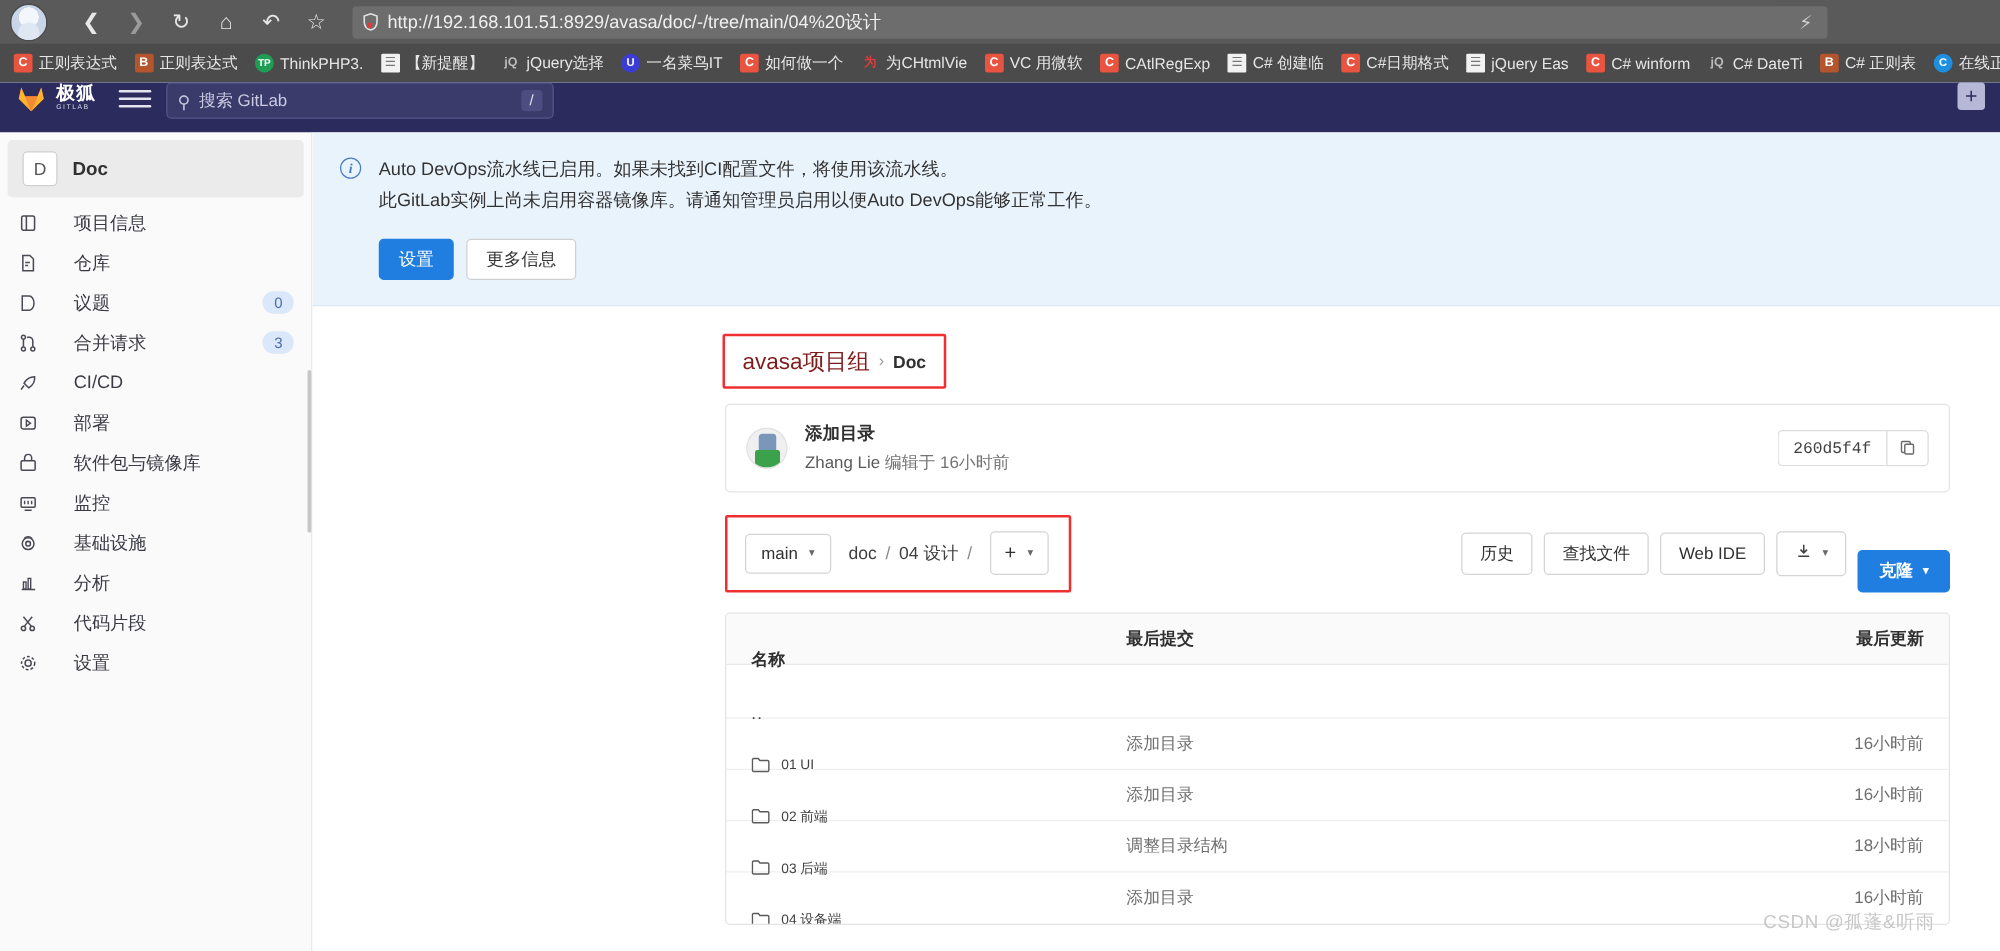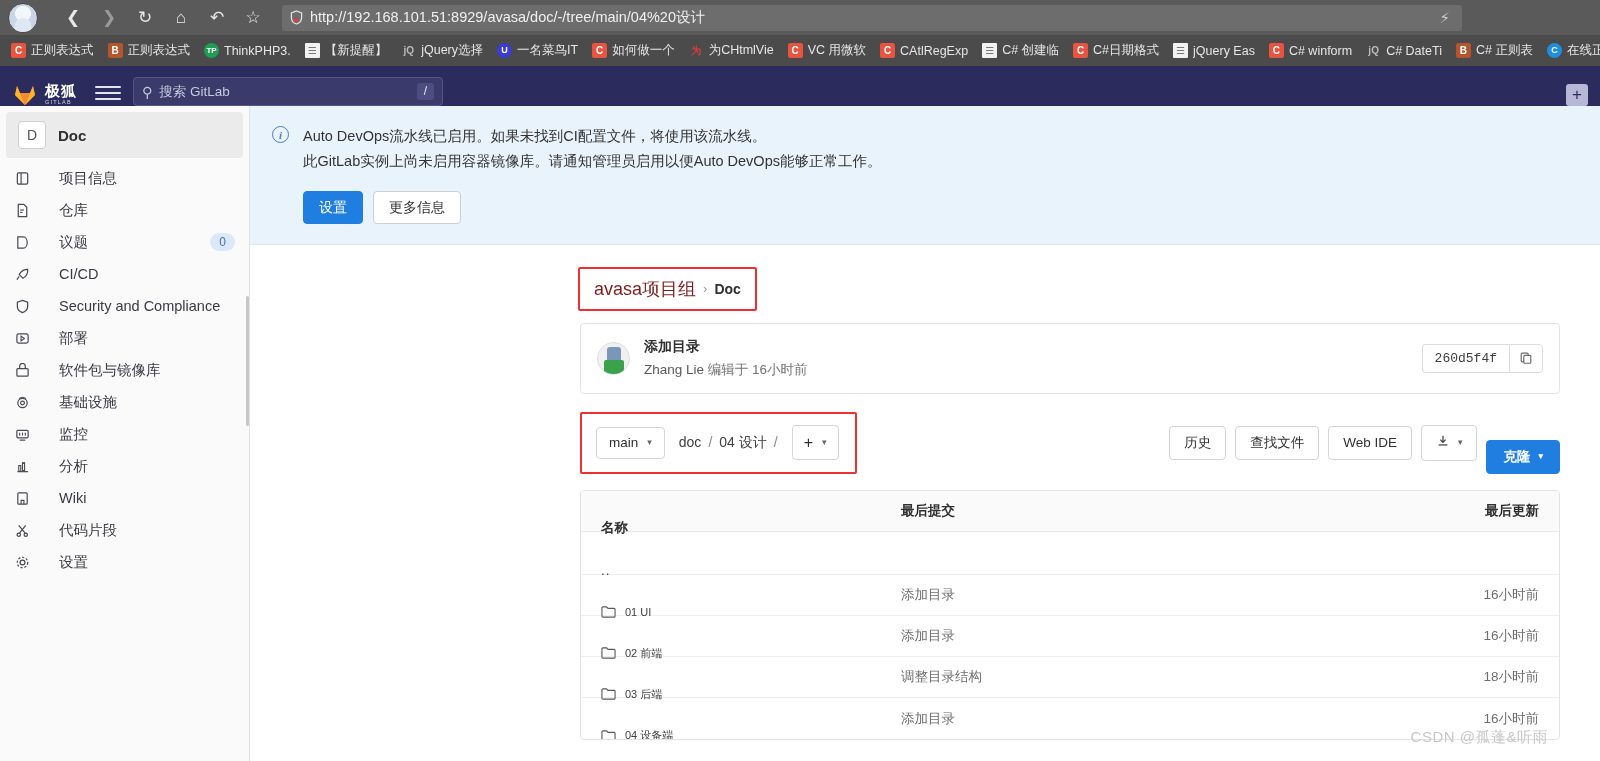--- a/index.html
+++ b/index.html
@@ -75,21 +75,21 @@
   .bm-jq { background: transparent; color: #bbb; }
   .bm-niao { background: #3b3bd6; border-radius: 50%; color: #fff; font-size: 9px; }
   .bm-red { background: transparent; color: #e03b3b; font-weight: bold; }
   .bm-blue { background: #1e8fe0; border-radius: 50%; font-size: 9px; }
 
   
   #gitlab-app { width: 1600px; height: 695px; position: relative; background: #fff; }
 
   #gl-navbar {
     height: 40px; background: #2b2b5e;
-    display: flex; align-items: flex-end; padding: 0 12px; gap: 12px;
+    display: flex; align-items: flex-start; padding: 0 12px; gap: 12px;
   }
   #gl-logo { display: flex; align-items: center; gap: 7px; flex: none; }
   #fox-mark { width: 26px; height: 24px; flex: none; }
   #logo-text { display: flex; flex-direction: column; line-height: 1; }
   #logo-text .cn { color: #fff; font-size: 15px; font-weight: bold; letter-spacing: 1px; }
   #logo-text .en { color: #d8d8e8; font-size: 5.5px; letter-spacing: 1.2px; margin-top: 2px; }
   #hamburger-btn {
     width: 26px; height: 26px; display: flex; flex-direction: column;
     justify-content: center; gap: 4px; margin-left: 6px; flex: none;
   }
@@ -436,104 +436,100 @@
       <div class="nav-item">
         <span class="ni-icon">
           <svg viewBox="0 0 16 16" width="15" height="15">
               <path d="M3 2 h6 a4 6 0 0 1 0 12 h-6 z" fill="none" stroke="#4a4a55" stroke-width="1.3"></path>
             </svg>
         </span>
         <span class="ni-label">议题</span>
         <span class="ni-badge">0</span>
       </div>
 
+      <div class="nav-item">
+        <span class="ni-icon">
+          <svg viewBox="0 0 16 16" width="15" height="15">
+            <circle cx="4" cy="3" r="1.7" fill="none" stroke="#4a4a55" stroke-width="1.3"></circle>
+            <circle cx="4" cy="13" r="1.7" fill="none" stroke="#4a4a55" stroke-width="1.3"></circle>
+            <circle cx="12" cy="13" r="1.7" fill="none" stroke="#4a4a55" stroke-width="1.3"></circle>
+            <path d="M4 5 v6" stroke="#4a4a55" stroke-width="1.3" fill="none"></path>
+            <path d="M12 11 V6 a3 3 0 0 0 -3 -3 h-2" stroke="#4a4a55" stroke-width="1.3" fill="none"></path>
+          </svg>
+        </span>
+        <span class="ni-label">合并请求</span>
+        <span class="ni-badge">3</span>
+      </div>
 
       <div class="nav-item">
         <span class="ni-icon">
           <svg viewBox="0 0 16 16" width="15" height="15">
               <path d="M13.5 2.5 c-4 0 -7 2 -9 5.5 l2 2 2 2 c3.5 -2 5.5 -5 5 -9.5 z" fill="none" stroke="#4a4a55" stroke-width="1.3"></path>
               <path d="M4.5 10 L2 13.5" stroke="#4a4a55" stroke-width="1.3"></path>
             </svg>
         </span>
         <span class="ni-label">CI/CD</span>
       </div>
 
-      <div class="nav-item">
-        <span class="ni-icon">
-          <svg viewBox="0 0 16 16" width="15" height="15">
-              <path d="M8 1.5 L13.5 3.5 V8 c0 3.5 -2.5 5.5 -5.5 6.5 c-3 -1 -5.5 -3 -5.5 -6.5 V3.5 z" fill="none" stroke="#4a4a55" stroke-width="1.3"></path>
-            </svg>
-        </span>
-        <span class="ni-label">Security and Compliance</span>
-      </div>
 
       <div class="nav-item">
         <span class="ni-icon">
           <svg viewBox="0 0 16 16" width="15" height="15">
               <rect x="2" y="3" width="12" height="10" rx="2" fill="none" stroke="#4a4a55" stroke-width="1.3"></rect>
               <path d="M6.5 5.5 L10 8 L6.5 10.5 z" fill="none" stroke="#4a4a55" stroke-width="1.2"></path>
             </svg>
         </span>
         <span class="ni-label">部署</span>
       </div>
 
       <div class="nav-item">
         <span class="ni-icon">
           <svg viewBox="0 0 16 16" width="15" height="15">
               <rect x="2" y="6" width="12" height="8" rx="1" fill="none" stroke="#4a4a55" stroke-width="1.3"></rect>
               <path d="M5 6 V3.5 a3 3 0 0 1 6 0 V6" fill="none" stroke="#4a4a55" stroke-width="1.3"></path>
             </svg>
         </span>
         <span class="ni-label">软件包与镜像库</span>
-      </div>
-
-      <div class="nav-item">
-        <span class="ni-icon">
-          <svg viewBox="0 0 16 16" width="15" height="15">
-              <circle cx="8" cy="8.5" r="5" fill="none" stroke="#4a4a55" stroke-width="1.3"></circle>
-              <circle cx="8" cy="8.5" r="2" fill="none" stroke="#4a4a55" stroke-width="1.3"></circle>
-              <path d="M4.5 4 a5 5 0 0 1 7 0" fill="none" stroke="#4a4a55" stroke-width="1.2"></path>
-            </svg>
-        </span>
-        <span class="ni-label">基础设施</span>
       </div>
 
       <div class="nav-item">
         <span class="ni-icon">
           <svg viewBox="0 0 16 16" width="15" height="15">
               <rect x="2" y="3.5" width="12" height="8" rx="1" fill="none" stroke="#4a4a55" stroke-width="1.3"></rect>
               <line x1="5" y1="14" x2="11" y2="14" stroke="#4a4a55" stroke-width="1.3"></line>
               <line x1="5" y1="6" x2="5" y2="9" stroke="#4a4a55" stroke-width="1.2"></line>
               <line x1="8" y1="6" x2="8" y2="9" stroke="#4a4a55" stroke-width="1.2"></line>
               <line x1="11" y1="6" x2="11" y2="9" stroke="#4a4a55" stroke-width="1.2"></line>
             </svg>
         </span>
         <span class="ni-label">监控</span>
       </div>
 
       <div class="nav-item">
         <span class="ni-icon">
           <svg viewBox="0 0 16 16" width="15" height="15">
+              <circle cx="8" cy="8.5" r="5" fill="none" stroke="#4a4a55" stroke-width="1.3"></circle>
+              <circle cx="8" cy="8.5" r="2" fill="none" stroke="#4a4a55" stroke-width="1.3"></circle>
+              <path d="M4.5 4 a5 5 0 0 1 7 0" fill="none" stroke="#4a4a55" stroke-width="1.2"></path>
+            </svg>
+        </span>
+        <span class="ni-label">基础设施</span>
+      </div>
+
+      <div class="nav-item">
+        <span class="ni-icon">
+          <svg viewBox="0 0 16 16" width="15" height="15">
               <line x1="2.5" y1="13.5" x2="14" y2="13.5" stroke="#4a4a55" stroke-width="1.3"></line>
               <rect x="4" y="7" width="2.2" height="6" fill="none" stroke="#4a4a55" stroke-width="1.2"></rect>
               <rect x="8" y="4" width="2.2" height="9" fill="none" stroke="#4a4a55" stroke-width="1.2"></rect>
             </svg>
         </span>
         <span class="ni-label">分析</span>
       </div>
 
-      <div class="nav-item">
-        <span class="ni-icon">
-          <svg viewBox="0 0 16 16" width="15" height="15">
-              <rect x="3" y="2" width="10" height="12" rx="1" fill="none" stroke="#4a4a55" stroke-width="1.3"></rect>
-              <path d="M6.5 14 V10 h3 v4" fill="none" stroke="#4a4a55" stroke-width="1.2"></path>
-            </svg>
-        </span>
-        <span class="ni-label">Wiki</span>
-      </div>
 
       <div class="nav-item">
         <span class="ni-icon">
           <svg viewBox="0 0 16 16" width="15" height="15">
               <circle cx="4" cy="12.5" r="1.8" fill="none" stroke="#4a4a55" stroke-width="1.3"></circle>
               <circle cx="11.5" cy="12.5" r="1.8" fill="none" stroke="#4a4a55" stroke-width="1.3"></circle>
               <path d="M4.5 11 L11.5 2.5 M11 11 L4 2.5" stroke="#4a4a55" stroke-width="1.3"></path>
             </svg>
         </span>
         <span class="ni-label">代码片段</span>

